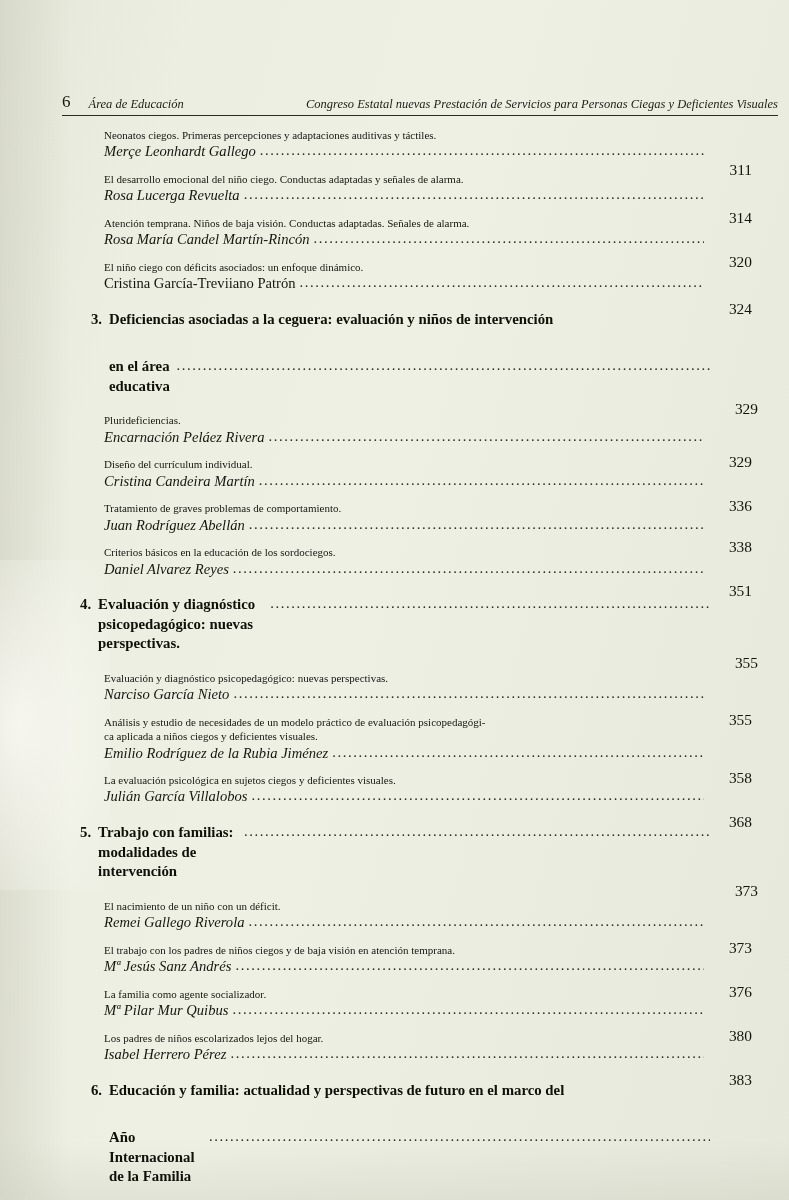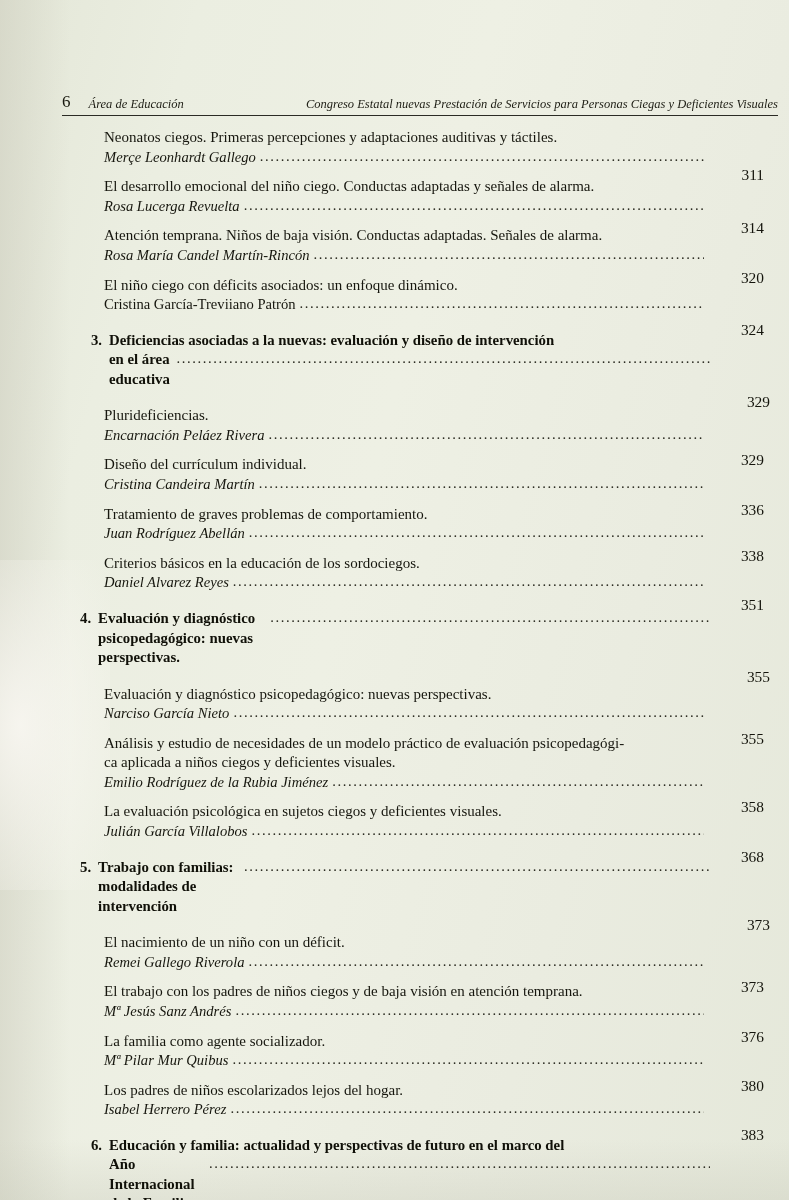--- a/index.html
+++ b/index.html
@@ -95,21 +95,21 @@
     width: 640px;
   }
   .line {
     display: flex;
     align-items: baseline;
     font-size: 14.6px;
     color: #15150d;
     line-height: 1.28;
   }
   .ttl {
-    font-size: 15px;
+    font-size: 11px;
     color: #16160e;
     line-height: 1.3;
   }
   .auth {
     font-style: italic;
     font-size: 14.6px;
     color: #16160e;
     white-space: nowrap;
     text-align: center;
   }
@@ -118,21 +118,21 @@
     overflow: hidden;
     white-space: nowrap;
     font-size: 14.6px;
     color: #2a2a20;
     letter-spacing: 1.6px;
     padding-left: 4px;
     transform: translateY(-1px);
   }
   .num {
     position: absolute;
-    right: 0;
+    right: 12px;
     font-size: 15.4px;
     color: #14140c;
     text-align: right;
     width: 52px;
   }
 
   
   .lvl-item { margin-left: 42px; width: 660px; }
   .lvl-item .lines { width: 600px; }
 
@@ -153,20 +153,21 @@
     display: inline-block;
     text-align: right;
     margin-right: 7px;
   }
   .sec-row {
     display: flex;
     align-items: baseline;
   }
   .sec-hang {
     margin-left: 29px;
+    margin-top: 28px;
   }
 
   
   .num.n-dn1 { transform: translateY(4px); }
   .num.n-dn2 { transform: translateY(7px); }
 </style>
 </head>
 <body>
 
 <div class="page">
@@ -218,21 +219,21 @@
             <span class="auth" style="font-style: normal;">Cristina García-Treviiano Patrón</span>
             <span class="dots">........................................................................................................................................................................................................</span>
           </div>
         </div>
         <div class="num n-dn2">324</div>
       </div>
       <div class="entry section lvl-section">
         <div class="lines">
           <div class="sec-row">
             <span class="sec-num">3.</span>
-            <span class="sec-title">Deficiencias asociadas a la nuevas: evaluación y diseño de intervención</span>
+            <span class="sec-title">Deficiencias asociadas a la ceguera: evaluación y niños de intervención</span>
           </div>
           <div class="sec-row sec-hang">
             <span class="sec-title">en el área educativa</span>
             <span class="dots">........................................................................................................................................................................................................</span>
           </div>
         </div>
         <div class="num n-dn1">329</div>
       </div>
       <div class="entry lvl-item">
         <div class="lines">

